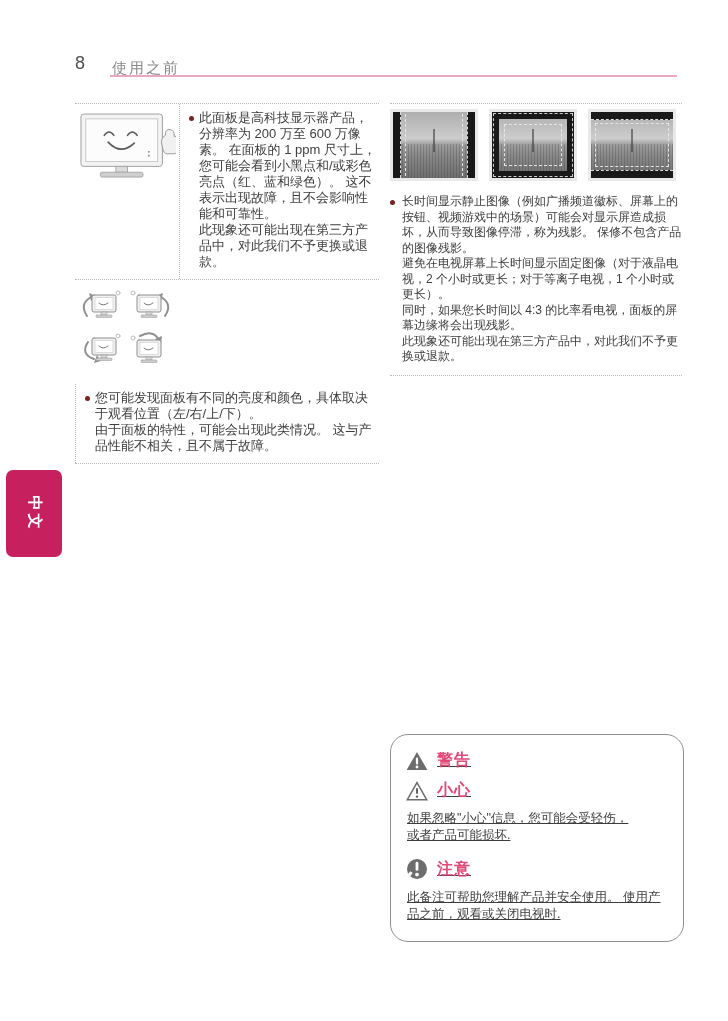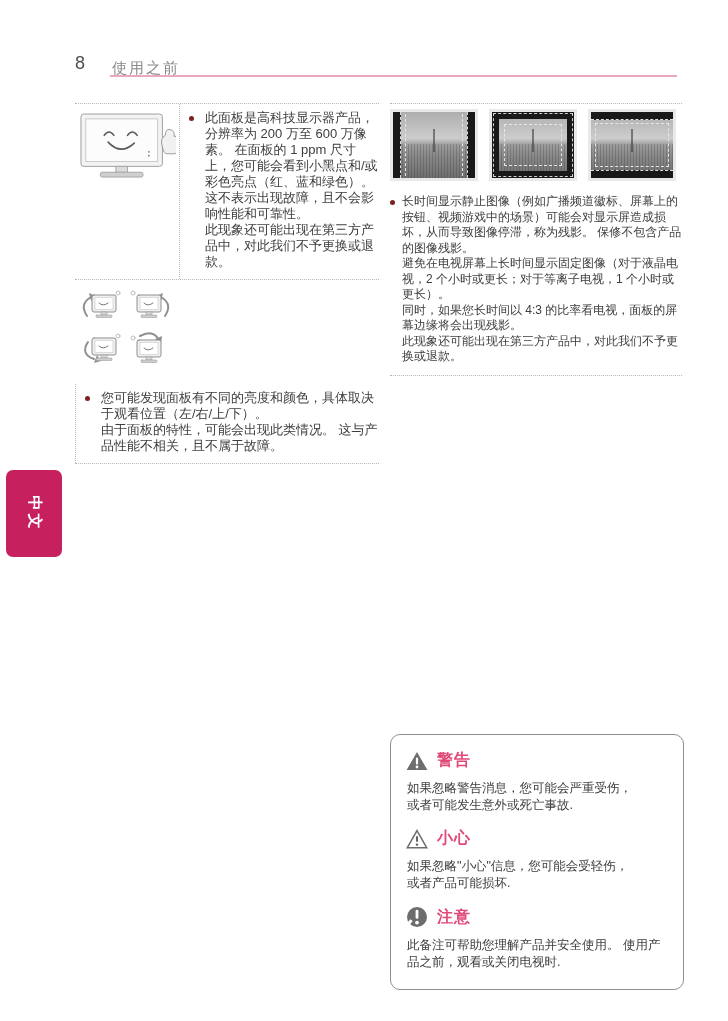--- a/index.html
+++ b/index.html
@@ -37,21 +37,21 @@
   .col-right {
     position:absolute; left:390px; top:103px; width:292px;
     border-top:1px dotted #b8b8b8;
   }
   .lrow { display:flex; border-bottom:1px dotted #b8b8b8; }
   .lrow-1 { min-height:160px; }
   .lrow-2 { min-height:94px;flex-direction:column; }
   .lfig { flex:0 0 104px; padding:8px 2px 6px 4px; }
   .ltxt {
     flex:1; border-left:1px dotted #b8b8b8;
-    padding:6px 0 9px 9px; display:flex; gap:11px; align-items:flex-start;
+    padding:6px 0 9px 9px; display:flex; gap:5px; align-items:flex-start;
   }
   .dot {
     flex:0 0 auto; width:5px; height:5px; border-radius:50%;
     background:#7a2222; margin-top:6px;
   }
   .note-text {
     font-size:13px; line-height:16px; color:#3d3d3d;
     white-space:pre-line;
   }
   .col-right .note-text { font-size:12px; line-height:15.5px; }
@@ -100,22 +100,22 @@
   }
   .lang-tab span {
     transform:rotate(90deg); transform-origin:center;
     color:#ffffff; font-size:15px; font-weight:bold;
     letter-spacing:3px; white-space:nowrap;
   }
 
   
   .nbox {
     position:absolute; left:390px; top:734px; width:294px;
-    border:1px solid #8f8f8f; border-radius:10px;
-    padding:13px 15px 4px 15px; background:#fff;
+    border:1px solid #8f8f8f; border-radius:18px;
+    padding:13px 15px 4px 15px; background:#fff;text-decoration:underline;
   }
   .nhead { display:flex; align-items:center; gap:9px; margin:2px 0 9px; }
   .ntitle { font-size:16px; font-weight:bold; color:#e04a78; letter-spacing:1px; }
   .nbody {
     font-size:12.5px; line-height:17px; color:#3d3d3d;
     margin:0 0 14px 1px; white-space:pre-line;
   }
   .nicon { flex:0 0 auto; display:block; }
 
   svg { display:block; }
@@ -257,22 +257,20 @@
   <section class="nbox">
 
     <div class="nhead">
       <svg class="nicon" width="22" height="20" viewBox="0 0 22 20">
         <path d="M11 1 L21.4 19 H0.6 Z" fill="#6d6d6d"></path>
         <rect x="9.9" y="6.6" width="2.2" height="6.8" rx="1" fill="#ffffff"></rect>
         <circle cx="11" cy="16" r="1.4" fill="#ffffff"></circle>
       </svg>
       <span class="ntitle">警告</span>
     </div>
-    <p class="nbody">如果忽略警告消息，您可能会严重受伤，
-或者可能发生意外或死亡事故.</p>
 
     <div class="nhead">
       <svg class="nicon" width="22" height="20" viewBox="0 0 22 20">
         <path d="M11 1.6 L20.8 18.8 H1.2 Z" fill="#ffffff" stroke="#6d6d6d" stroke-width="1.5"></path>
         <rect x="10.1" y="7" width="1.9" height="6" rx=".9" fill="#5a5a5a"></rect>
         <circle cx="11" cy="15.6" r="1.2" fill="#5a5a5a"></circle>
       </svg>
       <span class="ntitle">小心</span>
     </div>
     <p class="nbody">如果忽略"小心"信息，您可能会受轻伤，

